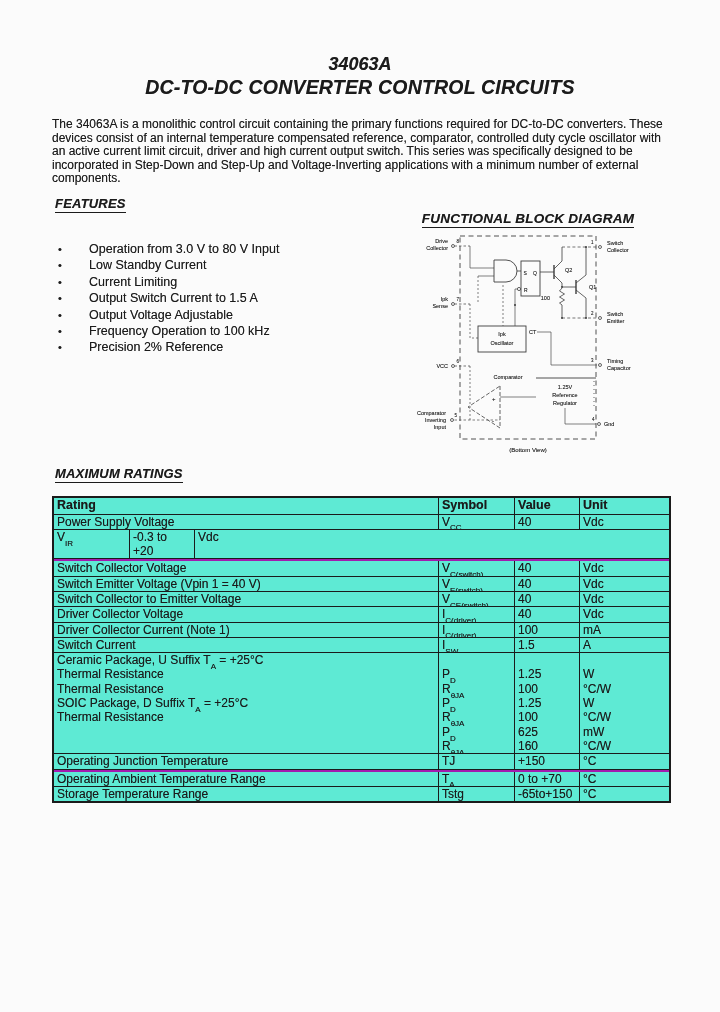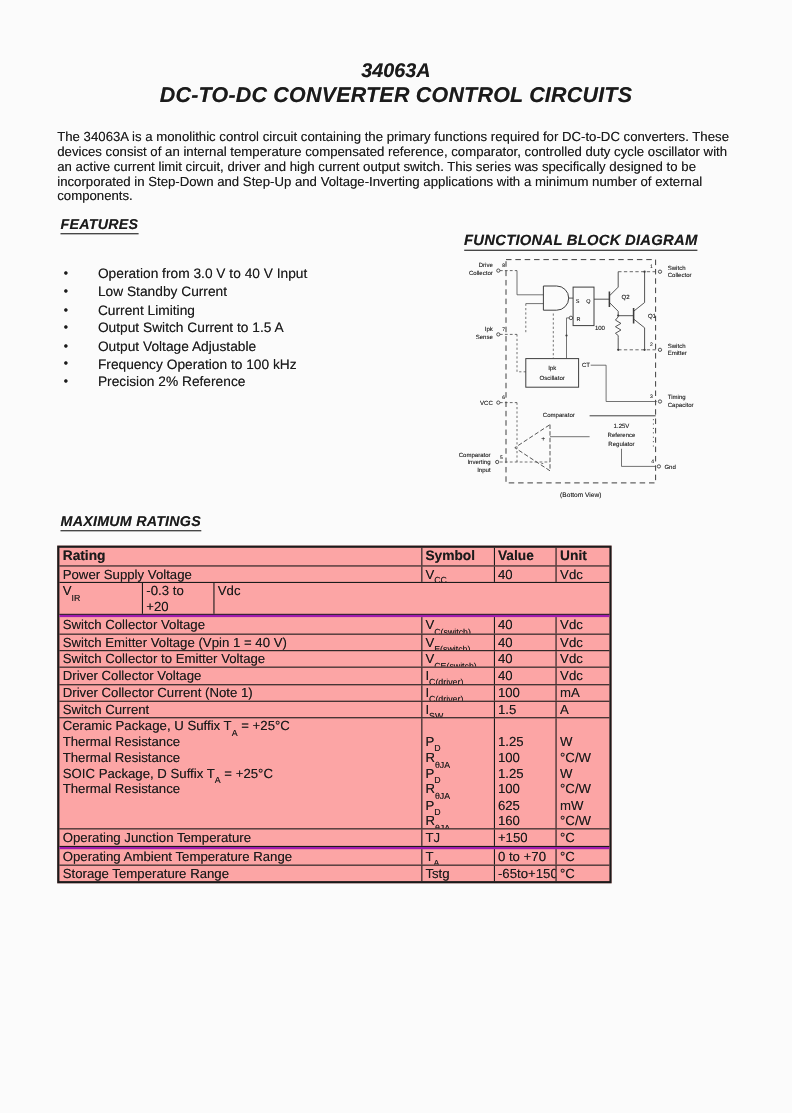--- a/index.html
+++ b/index.html
@@ -12,21 +12,21 @@
   .intro{top:118px;left:52px;width:618px;font-size:12px;line-height:13.6px;}
   .sect-h{font-size:13px;font-weight:bold;font-style:italic;letter-spacing:.2px;}
   .sect-h span{display:inline-block;border-bottom:1.6px solid #1b1b1b;padding-bottom:1px;}
   .features-h{top:196px;left:55px;}
   .fbd-h{top:211px;left:418px;width:220px;text-align:center;font-size:13.5px;}
   .ratings-h{top:466px;left:55px;}
   .features-list{top:241px;left:55px;width:330px;}
   .feat{display:flex;line-height:16.4px;font-size:12.5px;}
   .feat .bullet{width:31px;font-size:11px;padding-left:3px;}
   
-  .rtable{top:496px;left:52px;width:504px;border:2px solid #1b1b1b;font-size:12px;box-sizing:border-box;background:#fca5a5;}
+  .rtable{top:496px;left:52px;width:619px;border:2px solid #1b1b1b;font-size:12px;box-sizing:border-box;background:#5eead4;}
   .trow{display:flex;border-bottom:1px solid #1b1b1b;}
   .trow:last-child{border-bottom:none;}
   .trow.thick{border-top:2px solid #a21caf;}
   .tcell{border-right:1px solid #1b1b1b;padding:0 3px;box-sizing:border-box;overflow:hidden;}
   .c-rating{width:385px;}
   .c-symbol{width:76px;}
   .c-value{width:65px;}
   .c-unit{width:55px;border-right:none;}
   .tline{height:14.3px;line-height:14.3px;white-space:nowrap;}
   .thead .tcell{font-weight:bold;font-size:12.5px;height:15.5px;line-height:15.5px;}
@@ -41,21 +41,21 @@
 <div class="page">
 
   <div class="abs title">34063A</div>
   <div class="abs subtitle">DC-TO-DC CONVERTER CONTROL CIRCUITS</div>
   <div class="abs intro">The 34063A is a monolithic control circuit containing the primary functions required for DC-to-DC converters. These devices consist of an internal temperature compensated reference, comparator, controlled duty cycle oscillator with an active current limit circuit, driver and high current output switch. This series was specifically designed to be incorporated in Step-Down and Step-Up and Voltage-Inverting applications with a minimum number of external components.</div>
 
   <div class="abs sect-h features-h"><span>FEATURES</span></div>
   <div class="abs features-list">
       <div class="feat">
         <span class="bullet">•</span>
-        <span>Operation from 3.0 V to 40 V Input</span>
+        <span>Operation from 3.0 V to 80 V Input</span>
       </div>
       <div class="feat">
         <span class="bullet">•</span>
         <span>Low Standby Current</span>
       </div>
       <div class="feat">
         <span class="bullet">•</span>
         <span>Current Limiting</span>
       </div>
       <div class="feat">

